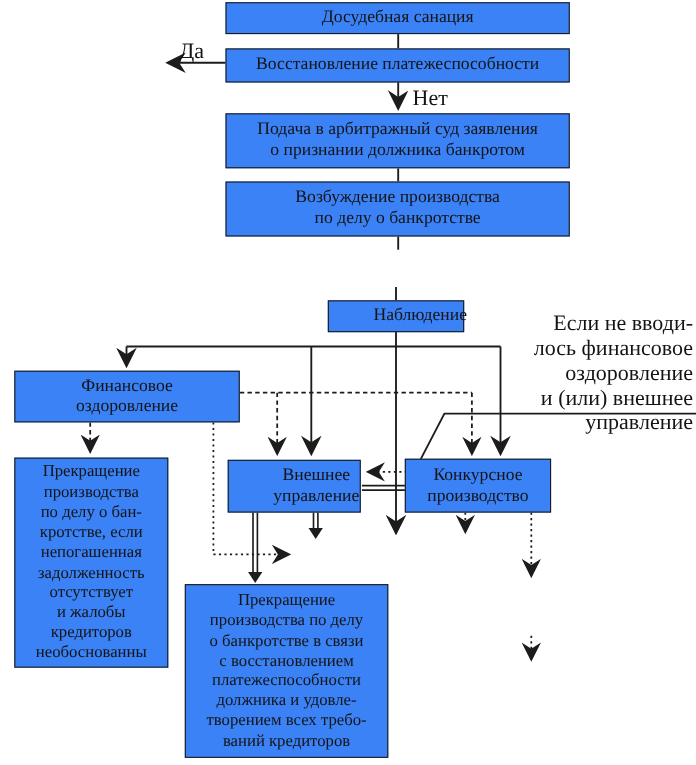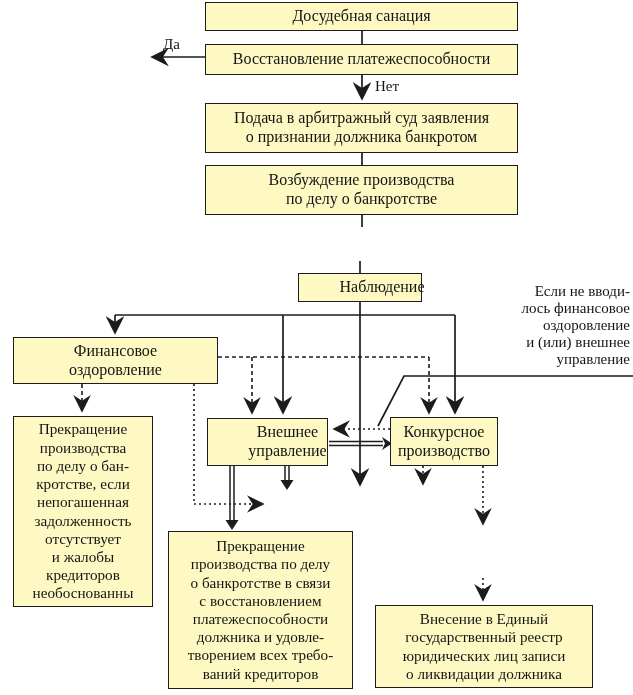--- a/index.html
+++ b/index.html
@@ -4,30 +4,30 @@
 <style>
   html,body { margin:0; padding:0; background:#fff; }
   .stage {
     position:relative; width:633px; height:695px; background:#ffffff;
     font-family:"Liberation Serif","DejaVu Serif",serif; color:#141414;
     overflow:hidden;
   }
   svg.connectors { position:absolute; left:0; top:0; width:633px; height:695px; }
   .node {
     position:absolute; box-sizing:border-box;
-    border:1.8px solid #1c1c1c; background:#fef9c3;
+    border:1.8px solid #1c1c1c; background:#3b82f6;
     display:flex; align-items:center; justify-content:center;
     text-align:center; white-space:pre-line;
     font-size:16px; line-height:1.18; padding:2px 4px;
   }
   .node.small { font-size:15.2px; line-height:1.2; }
   .stadium { border-radius:18px; font-size:16.5px; letter-spacing:0.6px; }
   .floating {
     position:absolute; background:transparent; border:none;
-    white-space:pre-line; font-size:15px; line-height:1.15;
+    white-space:pre-line; font-size:20px; line-height:1.15;
   }
   .cond { text-align:right; line-height:1.13; }
 </style>
 </head>
 <body>
 
 <div class="stage">
 
   <svg class="connectors" viewBox="0 0 633 695" xmlns="http://www.w3.org/2000/svg">
     <defs>
@@ -105,38 +105,34 @@
 непогашенная
 задолженность
 отсутствует
 и жалобы
 кредиторов
 необоснованны</div>
 
   <div class="node" style="left:207px; top:418px; width:121px; height:48px;padding-left:44px;">Внешнее
 управление</div>
 
-  <div class="node" style="left:390px; top:417px; width:108px; height:49px;">Конкурсное
+  <div class="node" style="left:368px; top:417px; width:133px; height:49px;">Конкурсное
 производство</div>
 
 
   <div class="node small" style="left:168px; top:531px; width:185px; height:158px;">Прекращение
 производства по делу
 о банкротстве в связи
 с восстановлением
 платежеспособности
 должника и удовле-
 творением всех требо-
 ваний кредиторов</div>
 
 
-  <div class="node small" style="left:375px; top:605px; width:218px; height:83px;">Внесение в Единый
-государственный реестр
-юридических лиц записи
-о ликвидации должника</div>
 
   <div class="floating" style="left:163px; top:36px;">Да</div>
 
   <div class="floating" style="left:375px; top:78px;">Нет</div>
 
   <div class="floating cond" style="right:3px; top:283px; width:160px;">Если не вводи-
 лось финансовое
 оздоровление
 и (или) внешнее
 управление</div>

